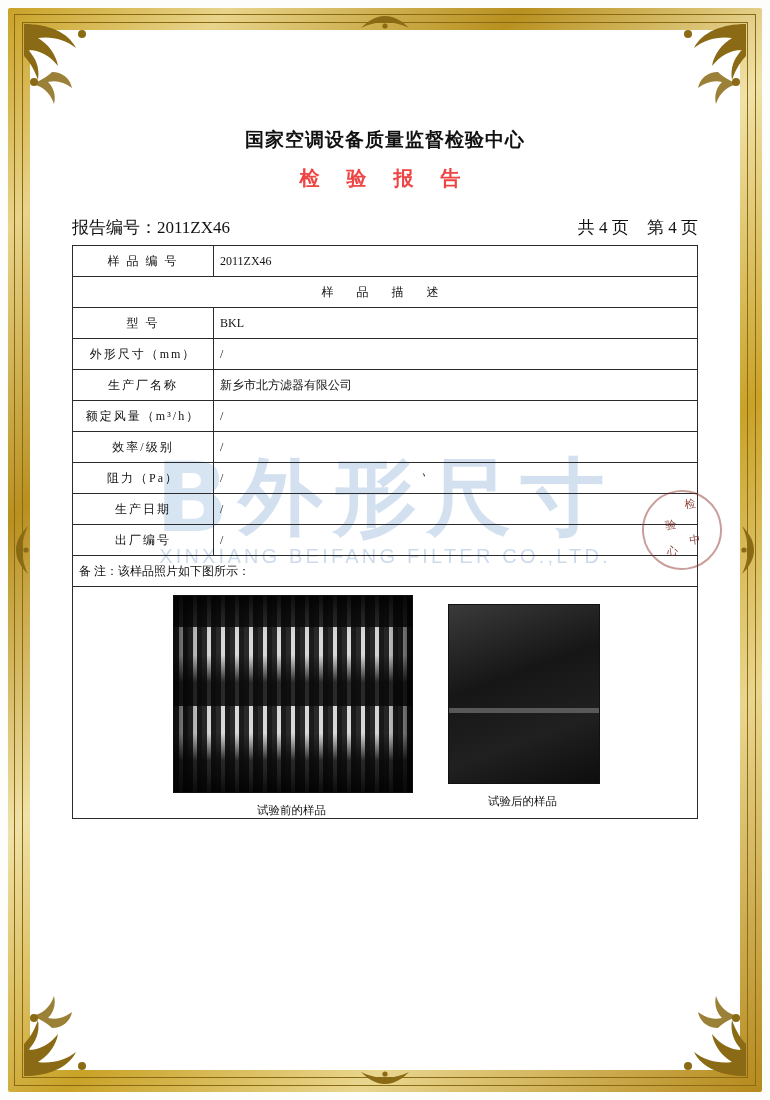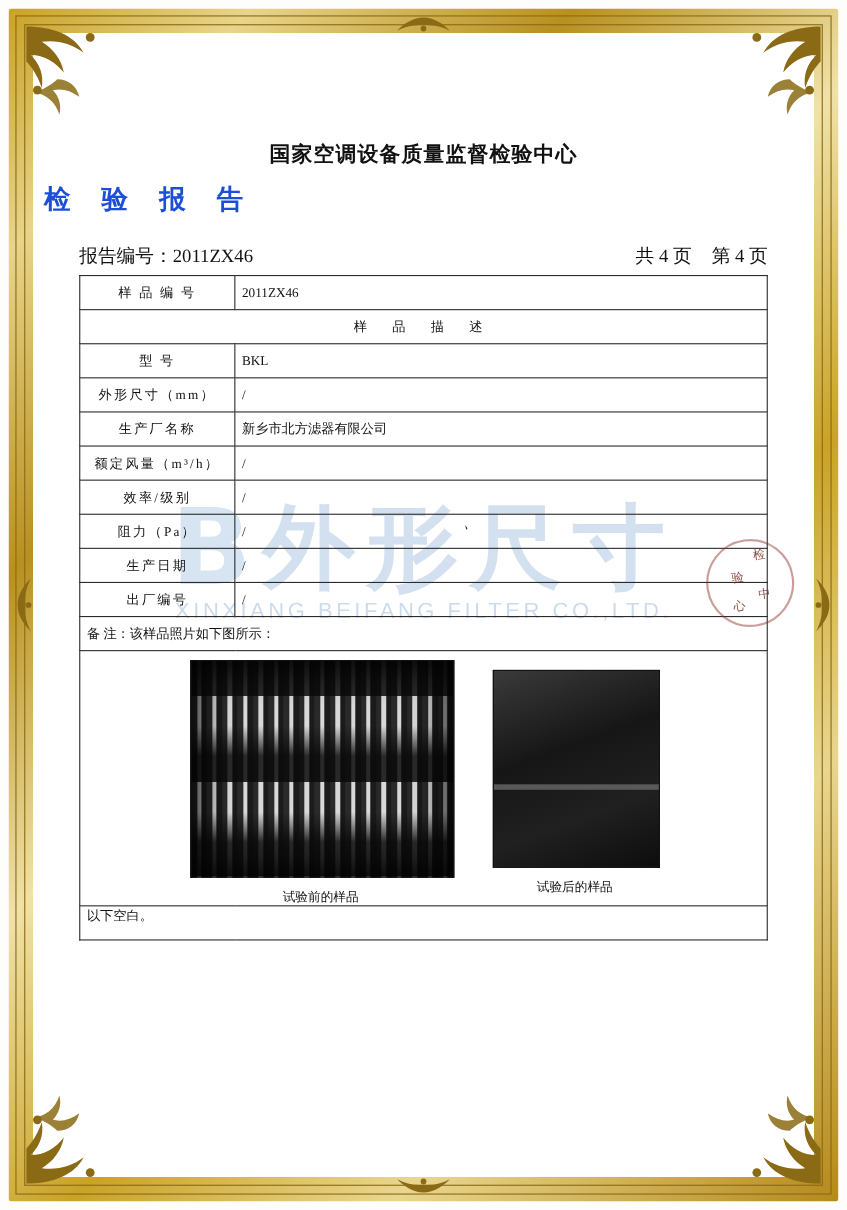--- a/index.html
+++ b/index.html
@@ -80,25 +80,26 @@
   .doc-title-1 {
     text-align: center;
     font-size: 19px;
     font-weight: bold;
     letter-spacing: 1px;
     margin-top: 87px;
     color: #111;
     font-family: "DejaVu Serif", serif;
   }
   .doc-title-2 {
-    font-size: 24px;
+    text-align: center;
+    font-size: 20px;
     font-weight: bold;
     letter-spacing: 10px;
     margin-top: 12px;
-    color: #1d4ed8;
+    color: #ef4444;
     font-family: "DejaVu Serif", serif;
   }
 
   .meta-row {
     display: flex;
     justify-content: space-between;
     align-items: baseline;
     margin-top: 24px;
     padding: 0 32px 0 32px;
     font-size: 17px;
@@ -440,22 +441,19 @@
                   <div class="ph-img pleat"></div>
                   <div class="ph-cap">试验前的样品</div>
                 </div>
                 <div class="photo-box second">
                   <div class="ph-img plain"></div>
                   <div class="ph-cap">试验后的样品</div>
                 </div>
               </div>
             </td>
           </tr>
-          <tr>
-            <td class="tail" colspan="2">以下空白。</td>
-          </tr>
         </tbody>
       </table>
       <div class="stray-mark">、</div>
     </div>
 
   </div>
 </div>
 
 </body></html>

